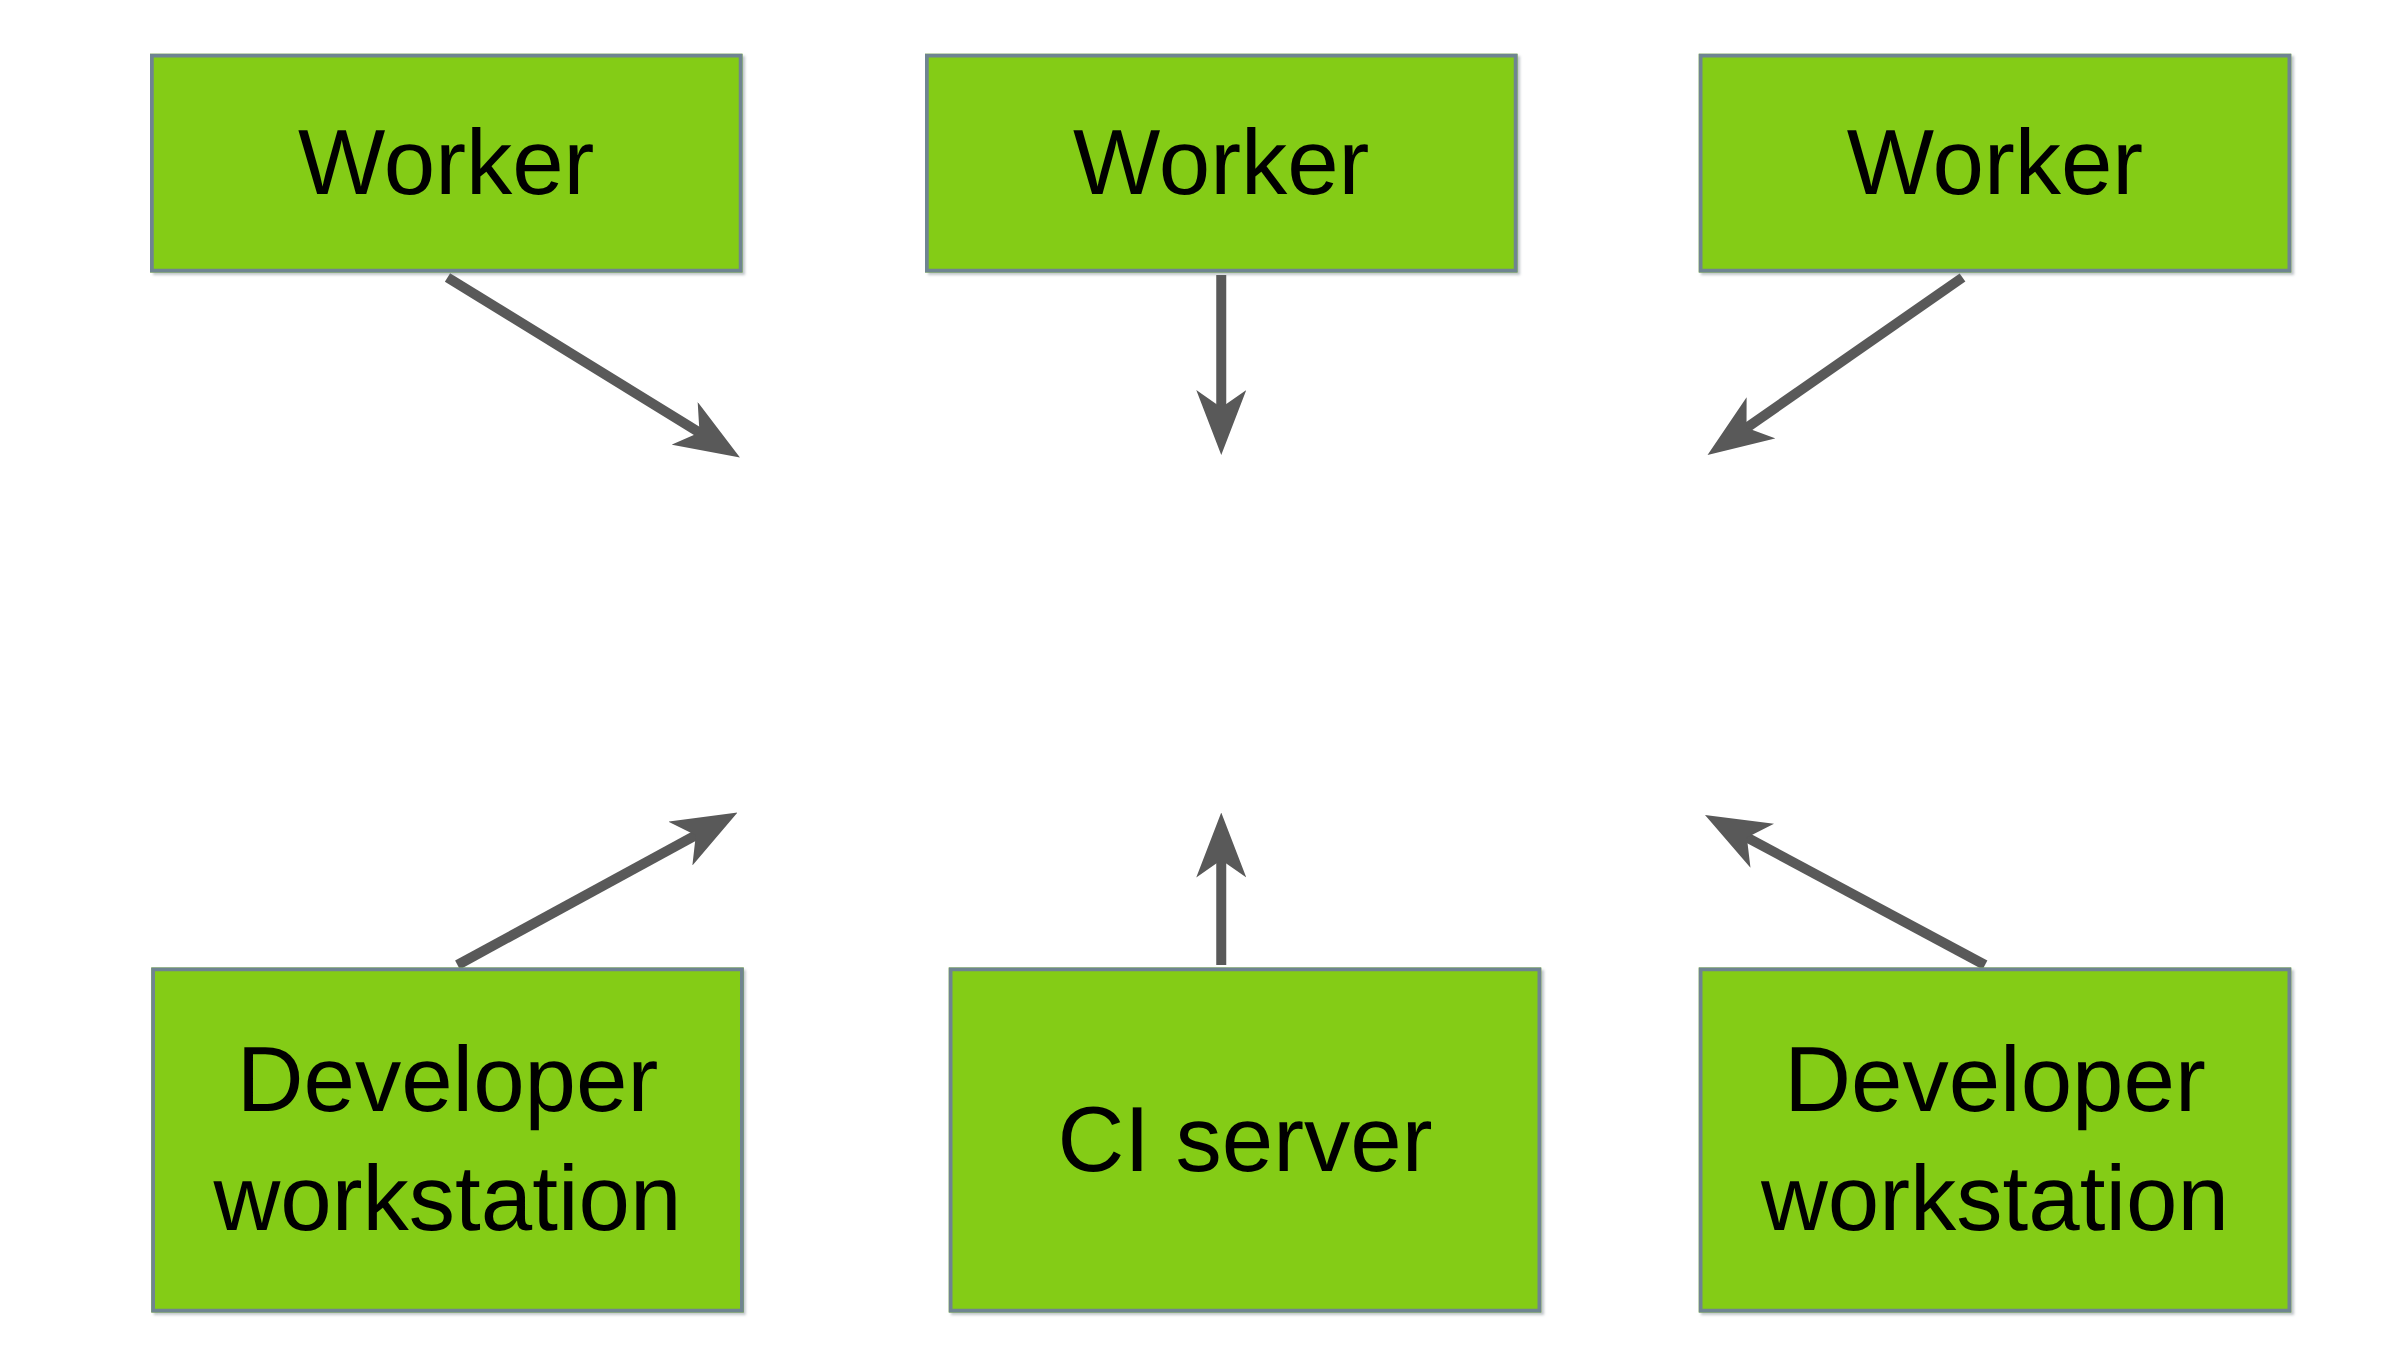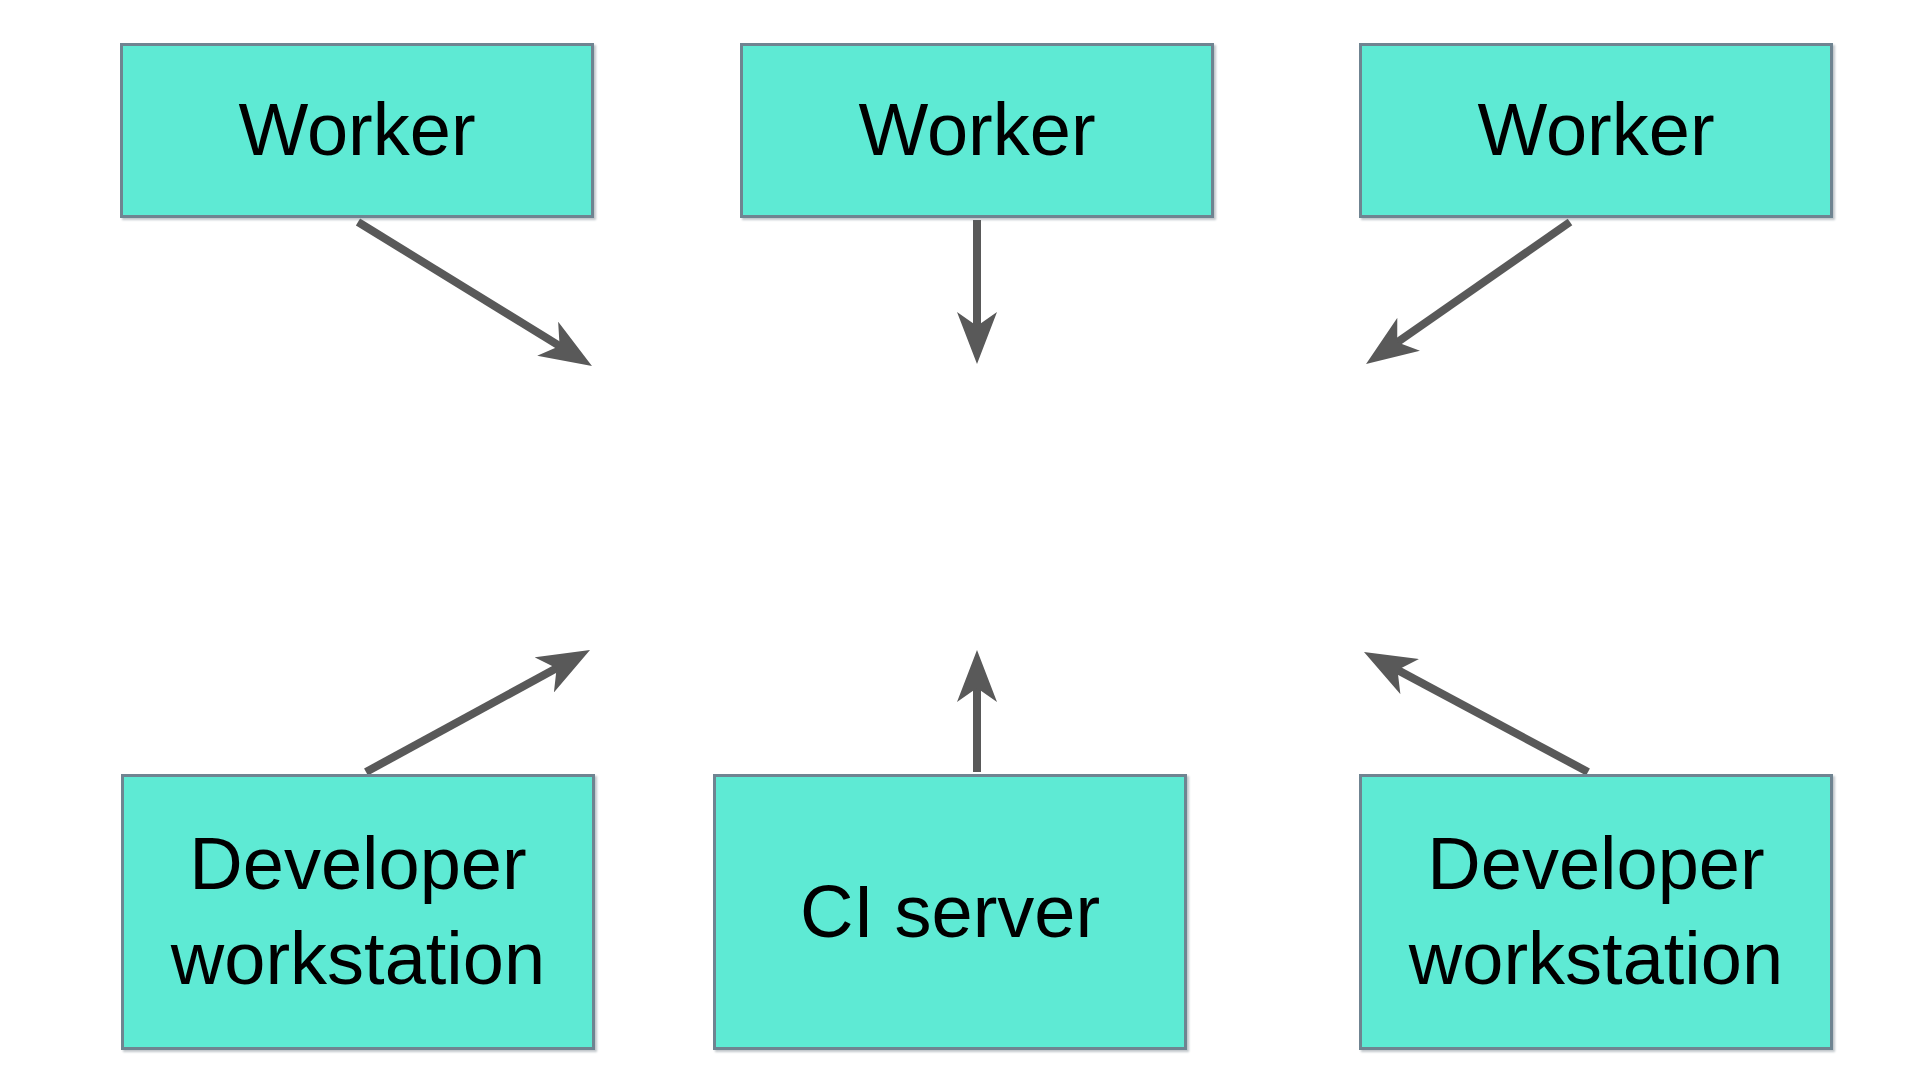--- a/index.html
+++ b/index.html
@@ -7,36 +7,36 @@
     position:relative;
     width:1910px;height:1090px;
     background:#ffffff;
     font-family:"Liberation Sans", sans-serif;
     overflow:hidden;
   }
   .edges{position:absolute;left:0;top:0;width:1910px;height:1090px;}
   .node{
     position:absolute;
     box-sizing:border-box;
-    background:#5eead4;
+    background:#84cc16;
     border:3px solid #6f8491;
     box-shadow:2px 2px 2px rgba(100,115,125,0.4);
     display:flex;align-items:center;justify-content:center;
     text-align:center;
     color:#000000;
     font-size:74px;
     line-height:1.28;
     letter-spacing:0px;
   }
   .node-worker-1{left:120px;top:43px;width:474px;height:175px;}
   .node-worker-2{left:740px;top:43px;width:474px;height:175px;}
   .node-worker-3{left:1359px;top:43px;width:474px;height:175px;}
   .node-build-master{left:594px;top:368px;width:764px;height:275px;}
   .node-dev-left{left:121px;top:774px;width:474px;height:276px;}
-  .node-ci-server{left:713px;top:774px;width:474px;height:276px;}
+  .node-ci-server{left:759px;top:774px;width:474px;height:276px;}
   .node-dev-right{left:1359px;top:774px;width:474px;height:276px;}
   .edge{stroke:#595959;stroke-width:8;}
 </style>
 </head>
 <body>
 
 <div class="canvas">
 
   <svg class="edges" viewBox="0 0 1910 1090" xmlns="http://www.w3.org/2000/svg">
     <defs>

